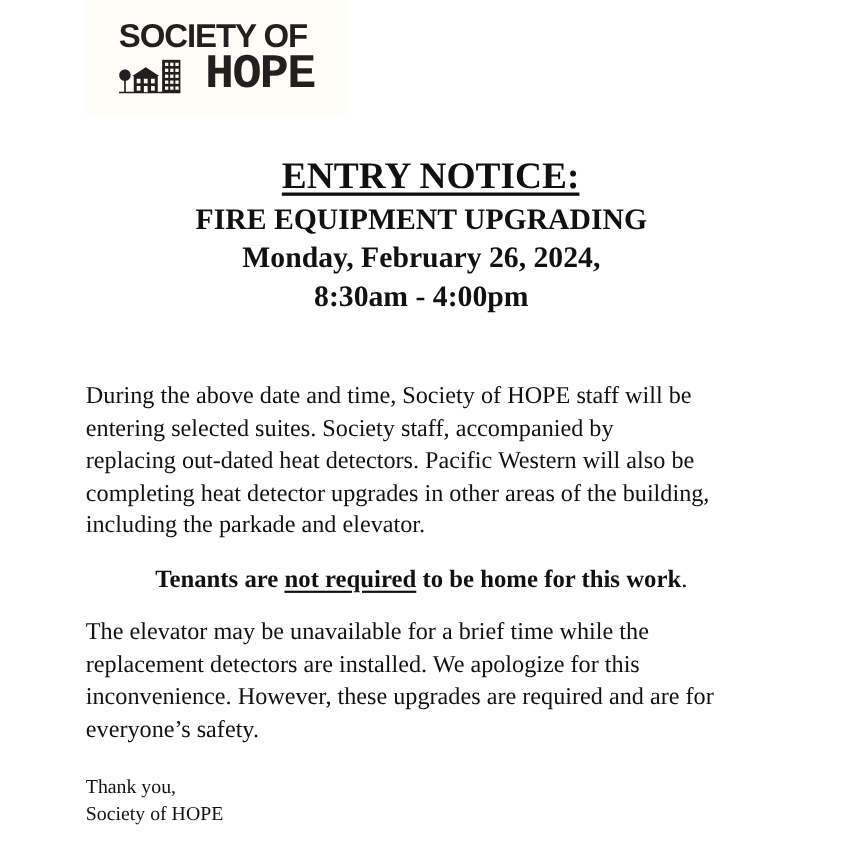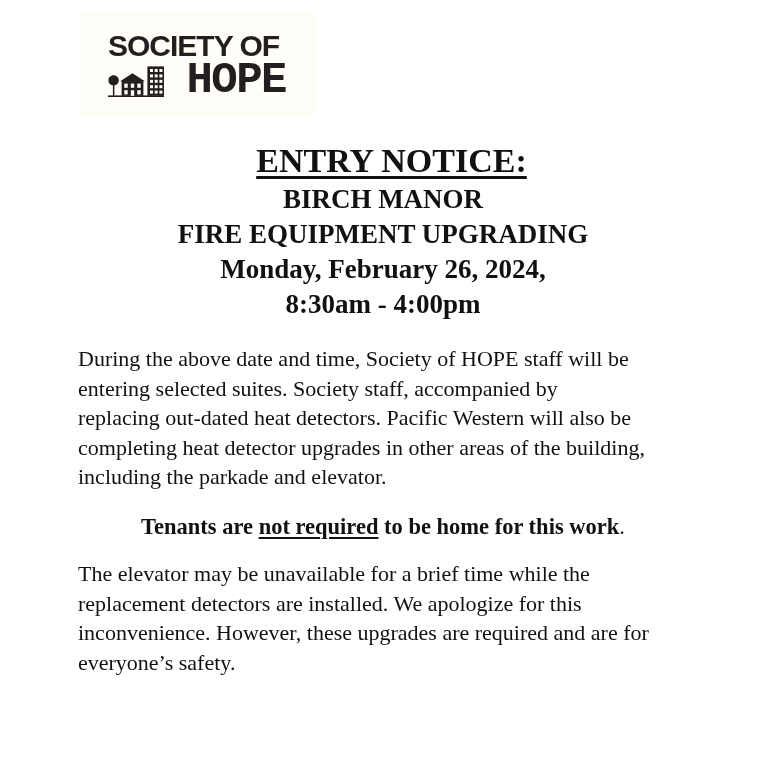--- a/index.html
+++ b/index.html
@@ -11,21 +11,21 @@
     background: #ffffff;
     font-family: "Liberation Serif", serif;
     color: #111111;
     overflow: hidden;
   }
 
   
   .logo-block {
     position: absolute;
     left: 78px;
-    top: 12px;
+    top: 0;
     width: 238px;
     height: 104px;
     background: #fffdf7;
     display: flex;
     align-items: center;
     justify-content: center;
   }
   .logo {
     width: 178px;
     color: #231f20;
@@ -159,21 +159,20 @@
             </g>
           </g>
         </svg>
         <div class="logo-line2">HOPE</div>
       </div>
     </div>
   </div>
 
   <div class="heading">
     <div class="heading-title">ENTRY NOTICE:</div>
-    <div class="heading-line">BIRCH MANOR</div>
     <div class="heading-line">FIRE EQUIPMENT UPGRADING</div>
     <div class="heading-line">Monday, February 26, 2024,</div>
     <div class="heading-line">8:30am - 4:00pm</div>
   </div>
 
   <div class="para para-1">
     <div>During the above date and time, Society of HOPE staff will be</div>
     <div>entering selected suites. Society staff, accompanied by</div>
     <div>replacing out-dated heat detectors. Pacific Western will also be</div>
     <div>completing heat detector upgrades in other areas of the building,</div>
@@ -184,14 +183,18 @@
     <b><span>Tenants are </span><span class="underlined">not required</span><span> to be home for this work</span></b><span>.</span>
   </div>
 
   <div class="para para-2">
     <div>The elevator may be unavailable for a brief time while the</div>
     <div>replacement detectors are installed. We apologize for this</div>
     <div>inconvenience. However, these upgrades are required and are for</div>
     <div>everyone’s safety.</div>
   </div>
 
+  <div class="closing">
+    <div>Thank you,</div>
+    <div>Society of HOPE</div>
+  </div>
 
 </div>
 
 </body></html>

